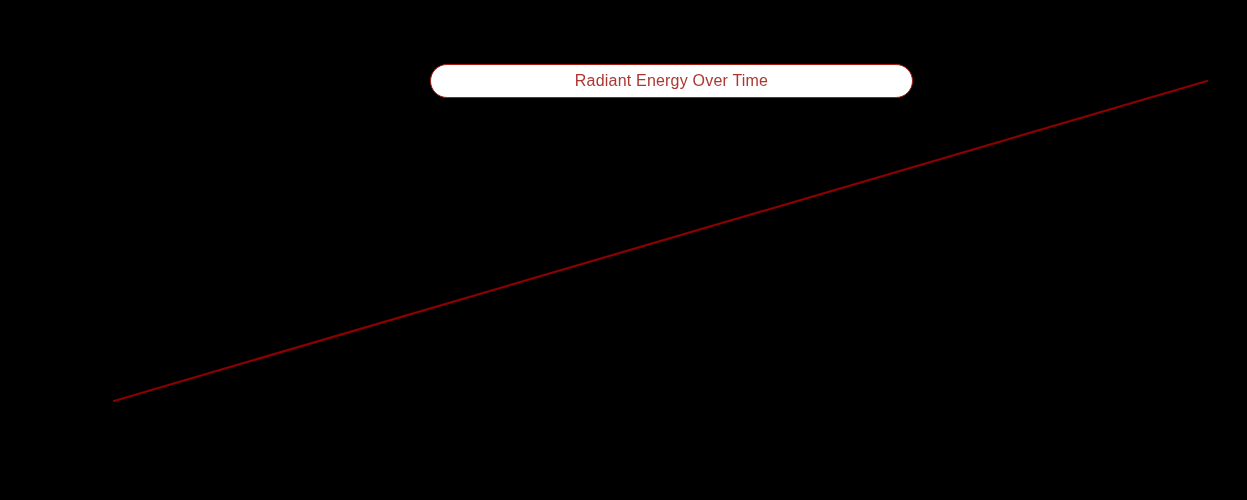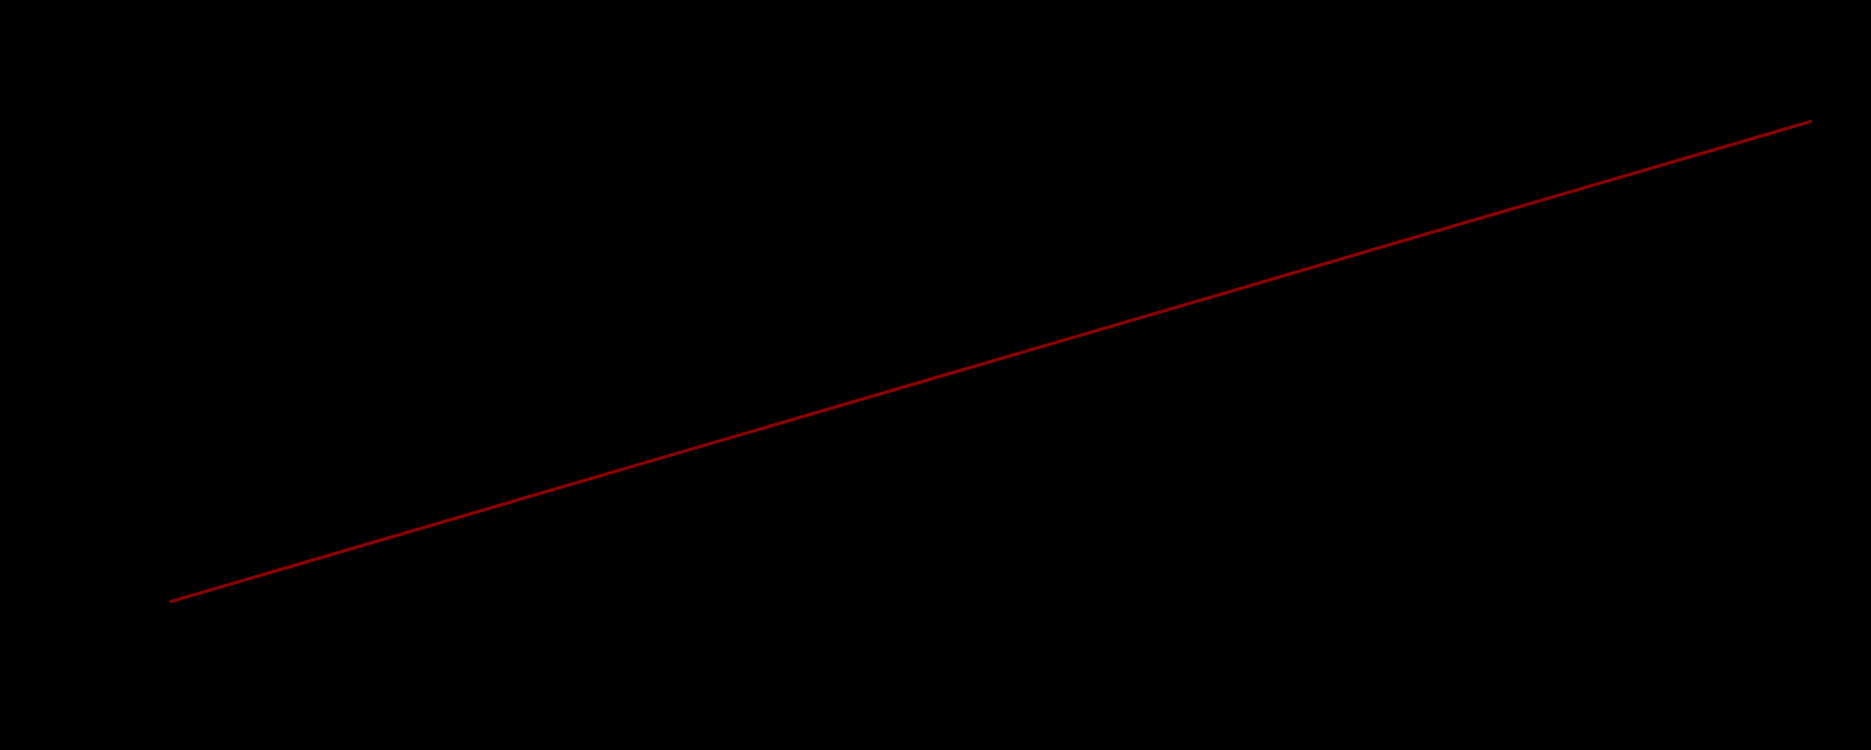--- a/index.html
+++ b/index.html
@@ -47,14 +47,17 @@
 </style>
 </head>
 <body style="background: rgb(0, 0, 0);">
 
 <div class="canvas">
 
   <svg class="chart-svg" xmlns="http://www.w3.org/2000/svg" preserveAspectRatio="none" viewBox="0 0 1247 500">
     <line stroke-linecap="round" x1="114" y1="401" x2="1207" y2="81" stroke="#8b0000" stroke-width="2.2"></line>
   </svg>
 
+  <div class="title-pill" style="background: rgb(255, 255, 255); border-color: rgb(168, 29, 18); color: rgb(172, 55, 50);">
+    <span>Radiant Energy Over Time</span>
+  </div>
 
 </div>
 
 </body></html>

